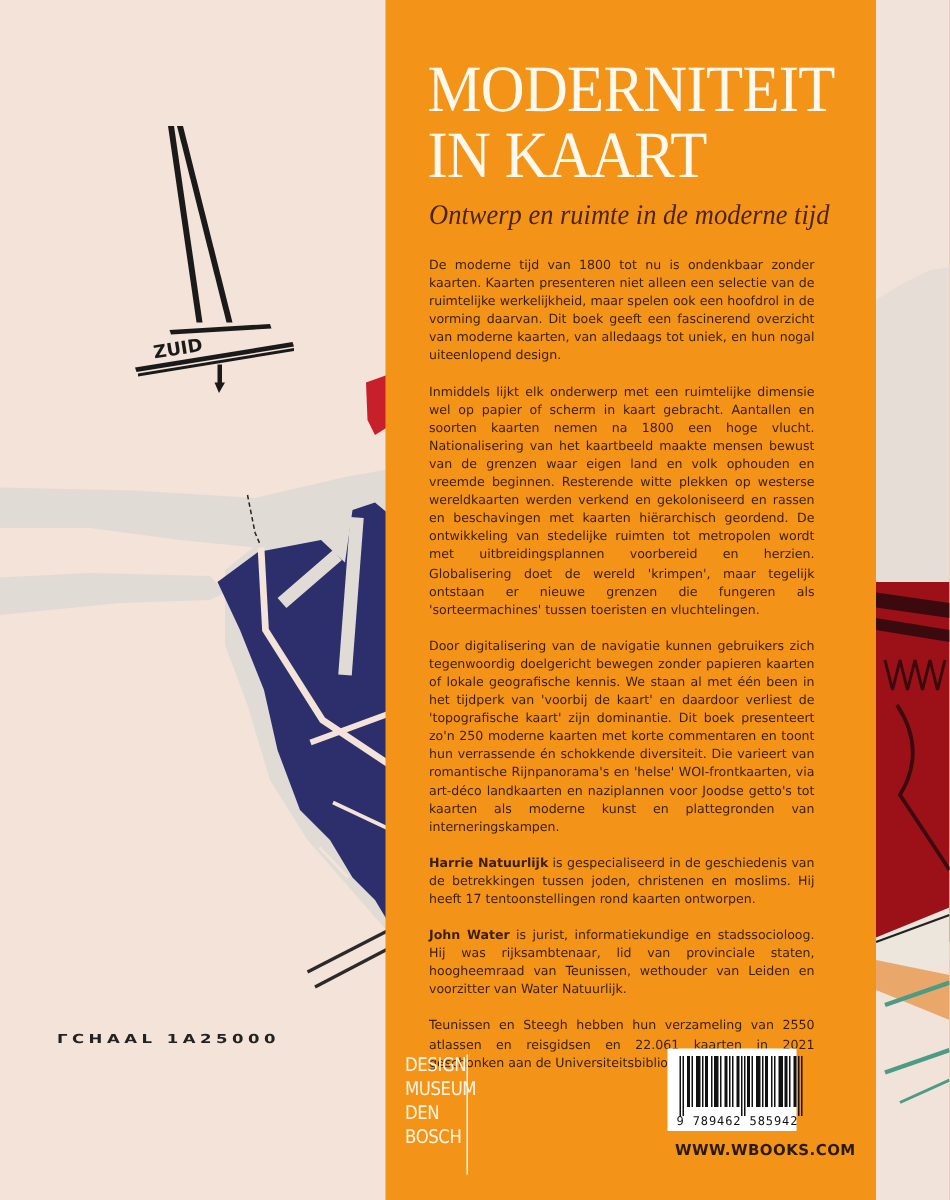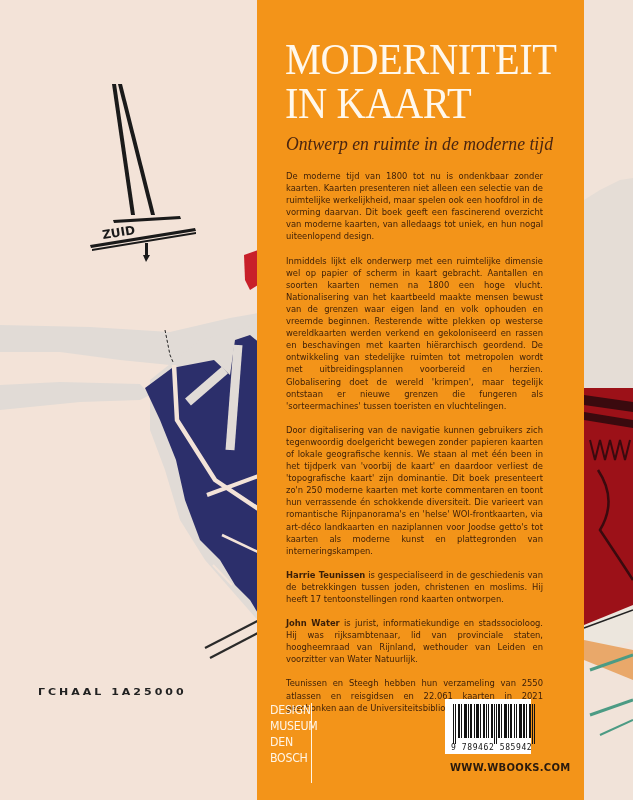--- a/index.html
+++ b/index.html
@@ -80,22 +80,22 @@
   <div class="title">
     <div>MODERNITEIT</div>
     <div>IN KAART</div>
   </div>
   <div class="subtitle">Ontwerp en ruimte in de moderne tijd</div>
 
   <div class="body">
     <p>De moderne tijd van 1800 tot nu is ondenkbaar zonder kaarten. Kaarten presenteren niet alleen een selectie van de ruimtelijke werkelijkheid, maar spelen ook een hoofdrol in de vorming daarvan. Dit boek geeft een fascinerend overzicht van moderne kaarten, van alledaags tot uniek, en hun nogal uiteenlopend design.</p>
     <p>Inmiddels lijkt elk onderwerp met een ruimtelijke dimensie wel op papier of scherm in kaart gebracht. Aantallen en soorten kaarten nemen na 1800 een hoge vlucht. Nationalisering van het kaartbeeld maakte mensen bewust van de grenzen waar eigen land en volk ophouden en vreemde beginnen. Resterende witte plekken op westerse wereldkaarten werden verkend en gekoloniseerd en rassen en beschavingen met kaarten hiërarchisch geordend. De ontwikkeling van stedelijke ruimten tot metropolen wordt met uitbreidingsplannen voorbereid en herzien. Globalisering doet de wereld 'krimpen', maar tegelijk ontstaan er nieuwe grenzen die fungeren als 'sorteermachines' tussen toeristen en vluchtelingen.</p>
     <p>Door digitalisering van de navigatie kunnen gebruikers zich tegenwoordig doelgericht bewegen zonder papieren kaarten of lokale geografische kennis. We staan al met één been in het tijdperk van 'voorbij de kaart' en daardoor verliest de 'topografische kaart' zijn dominantie. Dit boek presenteert zo'n 250 moderne kaarten met korte commentaren en toont hun verrassende én schokkende diversiteit. Die varieert van romantische Rijnpanorama's en 'helse' WOI-frontkaarten, via art-déco landkaarten en naziplannen voor Joodse getto's tot kaarten als moderne kunst en plattegronden van interneringskampen.</p>
-    <p><b>Harrie Teunissen</b><span> is gespecialiseerd in de geschiedenis van de betrekkingen tussen joden, christenen en moslims. Hij heeft 17 tentoonstellingen rond kaarten ontworpen.</span></p>
-    <p><b>John Water</b><span> is jurist, informatiekundige en stadssocioloog. Hij was rijksambtenaar, lid van provinciale staten, hoogheemraad van Rijnland, wethouder van Leiden en voorzitter van Water Natuurlijk.</span></p>
+    <p><b>Harrie Natuurlijk</b><span> is gespecialiseerd in de geschiedenis van de betrekkingen tussen joden, christenen en moslims. Hij heeft 17 tentoonstellingen rond kaarten ontworpen.</span></p>
+    <p><b>John Water</b><span> is jurist, informatiekundige en stadssocioloog. Hij was rijksambtenaar, lid van provinciale staten, hoogheemraad van Teunissen, wethouder van Leiden en voorzitter van Water Natuurlijk.</span></p>
     <p>Teunissen en Steegh hebben hun verzameling van 2550 atlassen en reisgidsen en 22.061 kaarten in 2021 geschonken aan de Universiteitsbibliotheken van Leiden.</p>
   </div>
 
   <div class="logo">
     <div class="line"></div>
     <div class="row" style="top:0px">DESIGN</div>
     <div class="row" style="top:16px">MUSEUM</div>
     <div class="row" style="top:32px">DEN</div>
     <div class="row" style="top:48px">BOSCH</div>
   </div>

